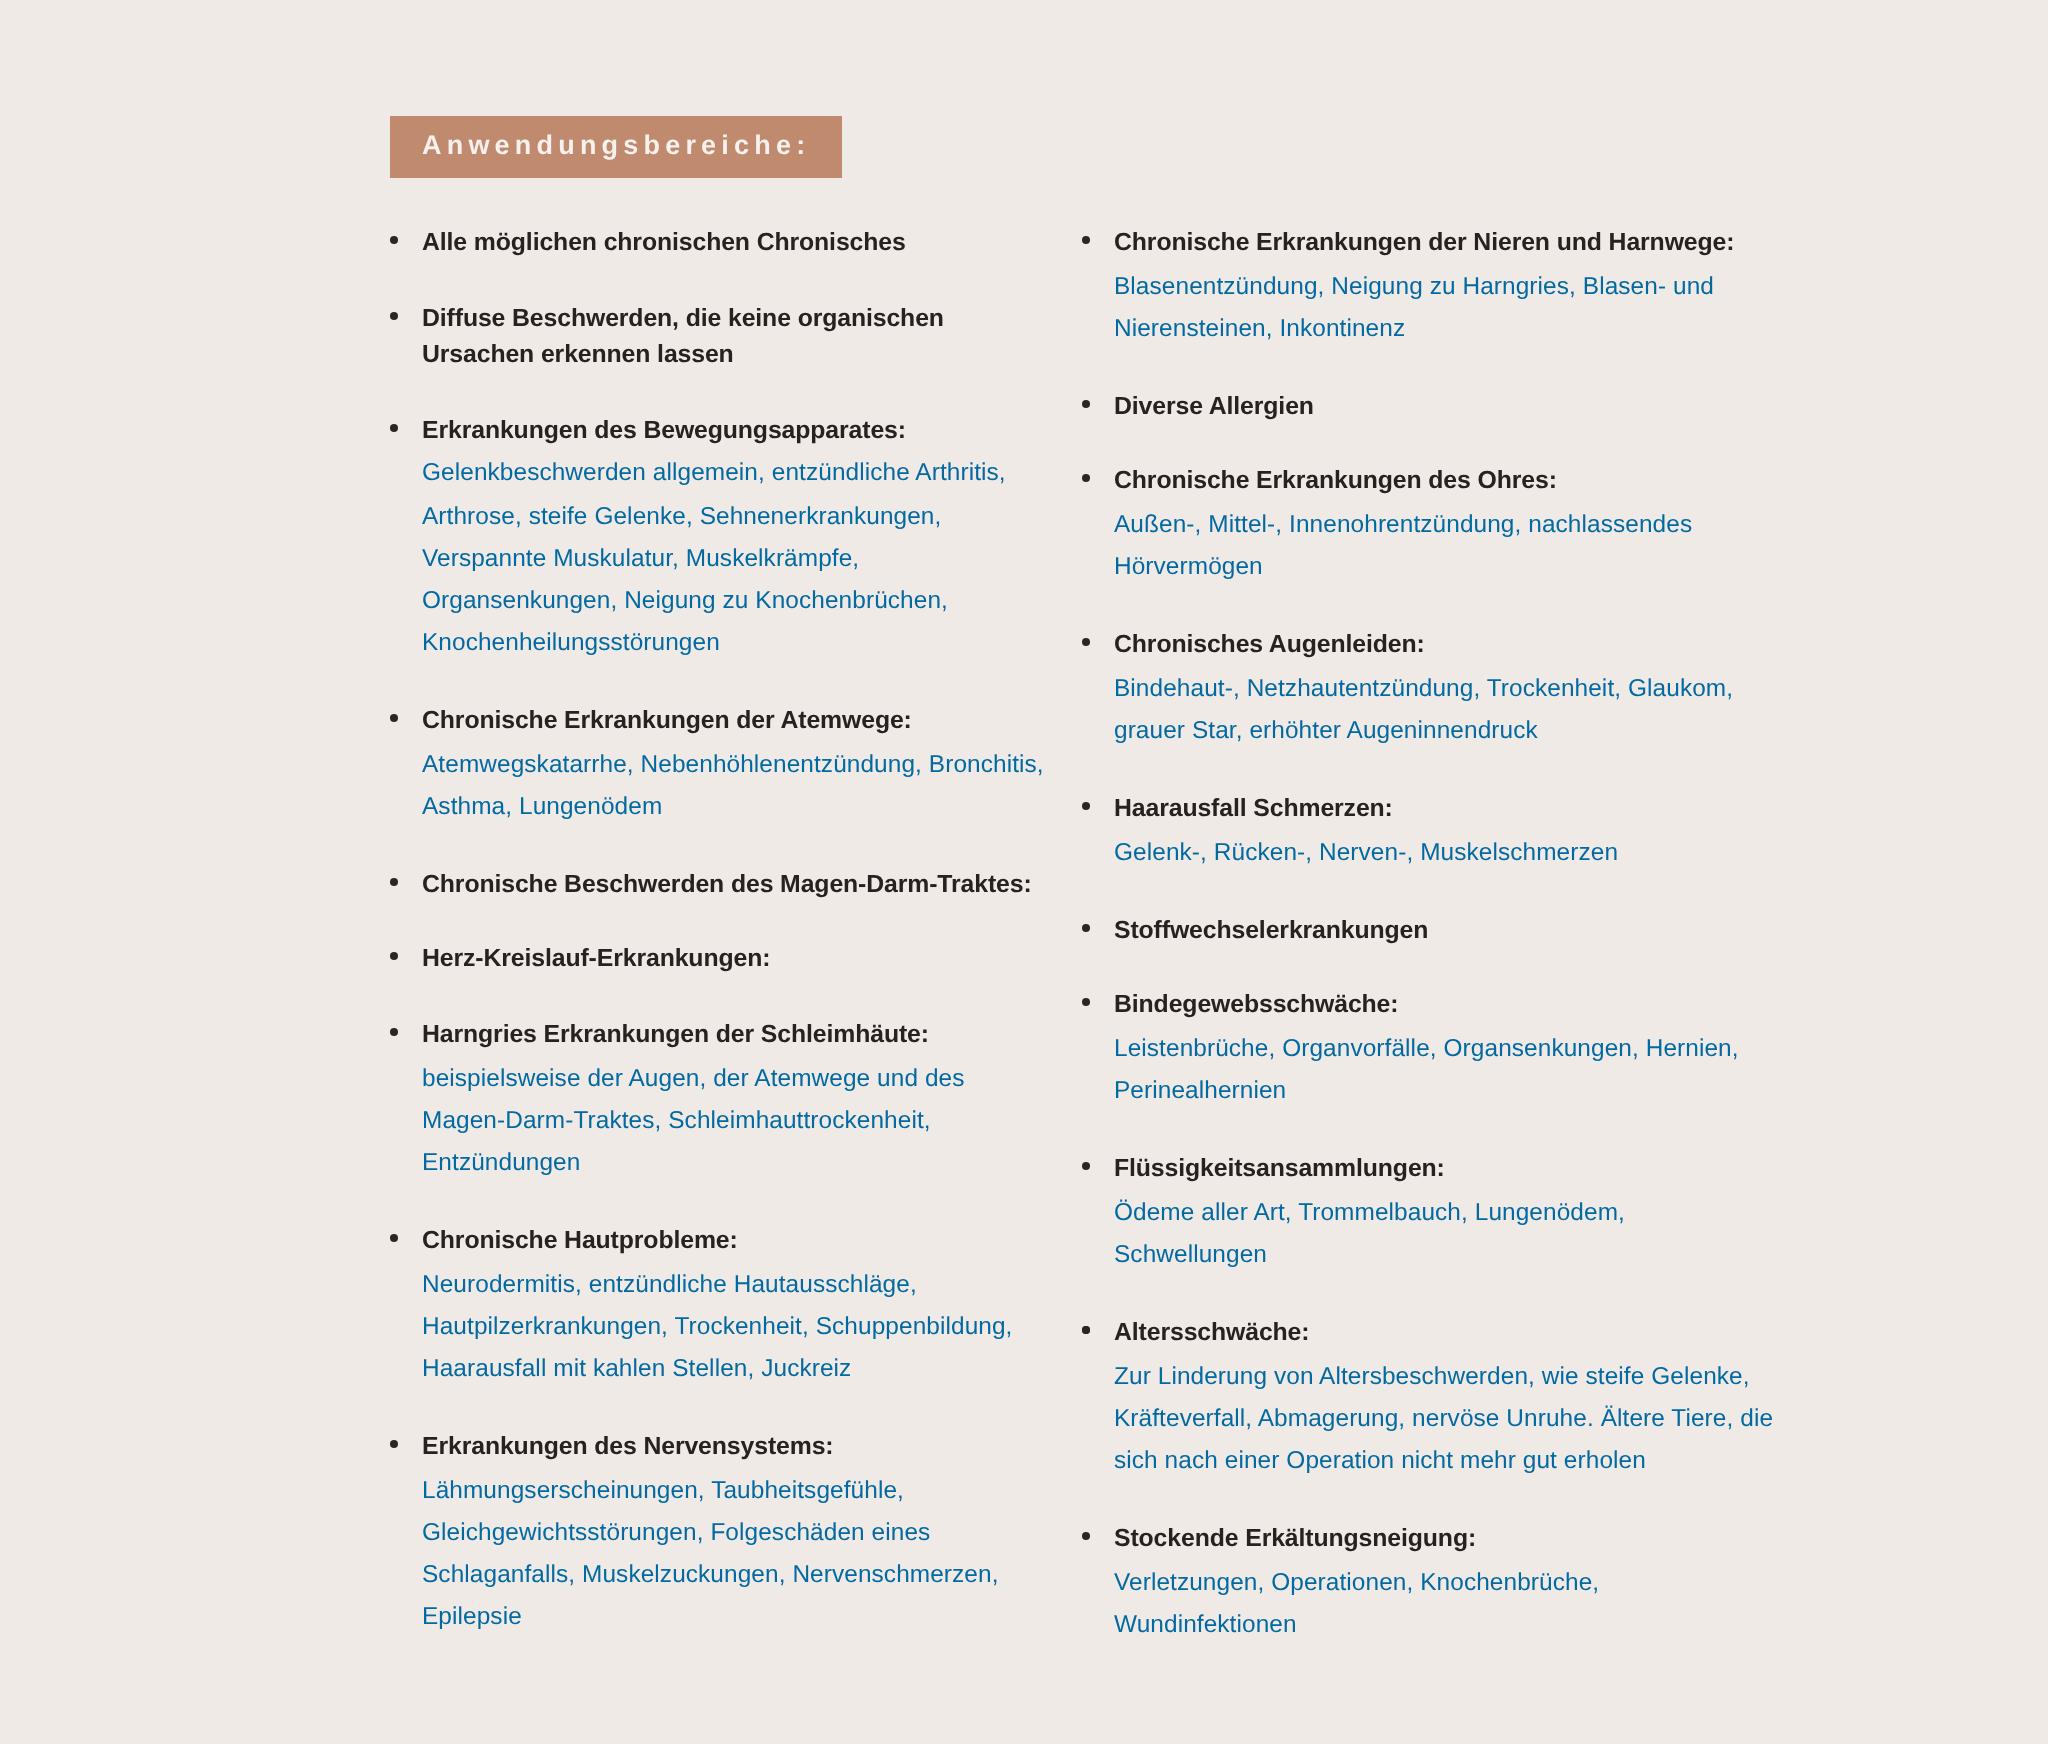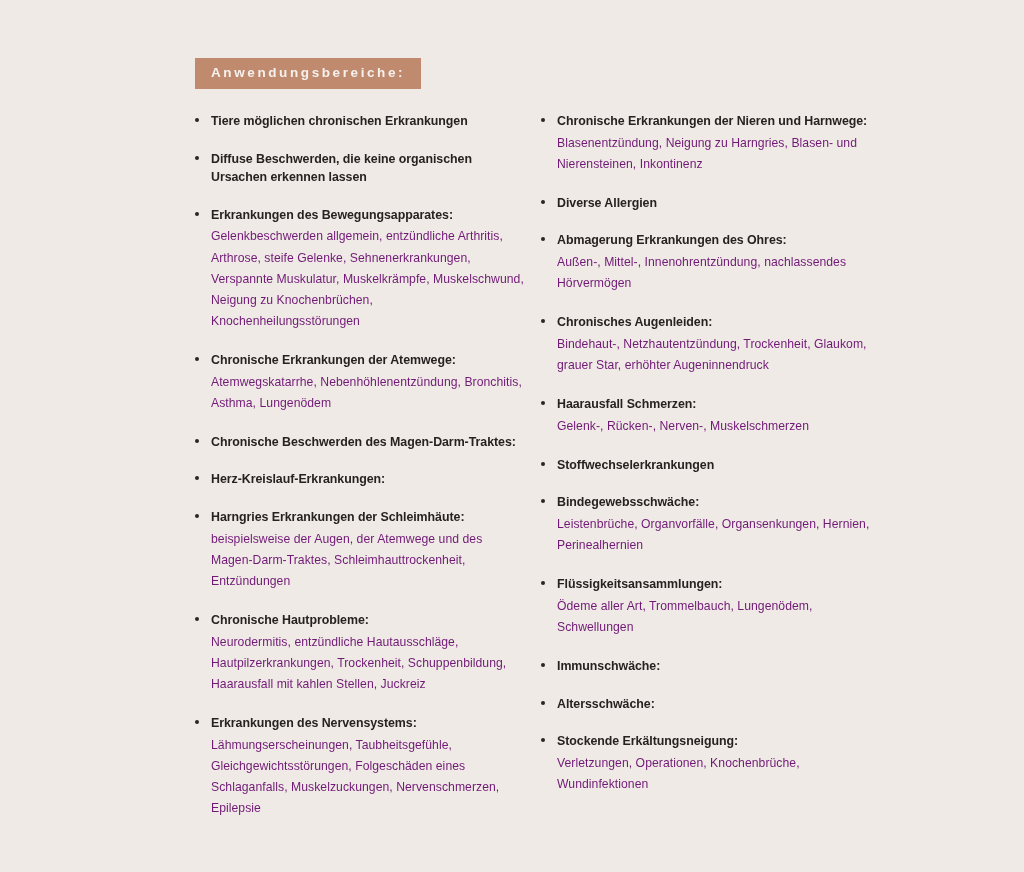--- a/index.html
+++ b/index.html
@@ -81,50 +81,50 @@
     color: #272220;
     line-height: 1.5;
     letter-spacing: -0.05px;
     margin: 0;
   }
 
   .entry-body {
     display: block;
     font-size: 12.2px;
     font-weight: 400;
-    color: #701a75;
+    color: #0369a1;
     line-height: 1.73;
     letter-spacing: 0.05px;
     margin-top: 2px;
   }
   .entry-body:empty { display: none; margin: 0; }
 </style>
 </head>
 <body>
 
 <div class="page">
 
   <div class="badge-wrap">
     <span class="badge">Anwendungsbereiche:</span>
   </div>
 
   <div class="columns">
     <div class="col col-left">
         <div class="entry">
           <span class="bullet"></span>
-          <span class="entry-title">Tiere möglichen chronischen Erkrankungen</span>
+          <span class="entry-title">Alle möglichen chronischen Chronisches</span>
         </div>
         <div class="entry">
           <span class="bullet"></span>
           <span class="entry-title">Diffuse Beschwerden, die keine organischen Ursachen erkennen lassen</span>
         </div>
         <div class="entry">
           <span class="bullet"></span>
           <span class="entry-title">Erkrankungen des Bewegungsapparates:</span>
-          <span class="entry-body">Gelenkbeschwerden allgemein, entzündliche Arthritis, Arthrose, steife Gelenke, Sehnenerkrankungen, Verspannte Muskulatur, Muskelkrämpfe, Muskelschwund, Neigung zu Knochenbrüchen, Knochenheilungsstörungen</span>
+          <span class="entry-body">Gelenkbeschwerden allgemein, entzündliche Arthritis, Arthrose, steife Gelenke, Sehnenerkrankungen, Verspannte Muskulatur, Muskelkrämpfe, Organsenkungen, Neigung zu Knochenbrüchen, Knochenheilungsstörungen</span>
         </div>
         <div class="entry">
           <span class="bullet"></span>
           <span class="entry-title">Chronische Erkrankungen der Atemwege:</span>
           <span class="entry-body">Atemwegskatarrhe, Nebenhöhlenentzündung, Bronchitis, Asthma, Lungenödem</span>
         </div>
         <div class="entry">
           <span class="bullet"></span>
           <span class="entry-title">Chronische Beschwerden des Magen-Darm-Traktes:</span>
         </div>
@@ -153,21 +153,21 @@
           <span class="bullet"></span>
           <span class="entry-title">Chronische Erkrankungen der Nieren und Harnwege:</span>
           <span class="entry-body">Blasenentzündung, Neigung zu Harngries, Blasen- und Nierensteinen, Inkontinenz</span>
         </div>
         <div class="entry">
           <span class="bullet"></span>
           <span class="entry-title">Diverse Allergien</span>
         </div>
         <div class="entry">
           <span class="bullet"></span>
-          <span class="entry-title">Abmagerung Erkrankungen des Ohres:</span>
+          <span class="entry-title">Chronische Erkrankungen des Ohres:</span>
           <span class="entry-body">Außen-, Mittel-, Innenohrentzündung, nachlassendes Hörvermögen</span>
         </div>
         <div class="entry">
           <span class="bullet"></span>
           <span class="entry-title">Chronisches Augenleiden:</span>
           <span class="entry-body">Bindehaut-, Netzhautentzündung, Trockenheit, Glaukom, grauer Star, erhöhter Augeninnendruck</span>
         </div>
         <div class="entry">
           <span class="bullet"></span>
           <span class="entry-title">Haarausfall Schmerzen:</span>
@@ -182,25 +182,25 @@
           <span class="entry-title">Bindegewebsschwäche:</span>
           <span class="entry-body">Leistenbrüche, Organvorfälle, Organsenkungen, Hernien, Perinealhernien</span>
         </div>
         <div class="entry">
           <span class="bullet"></span>
           <span class="entry-title">Flüssigkeitsansammlungen:</span>
           <span class="entry-body">Ödeme aller Art, Trommelbauch, Lungenödem, Schwellungen</span>
         </div>
         <div class="entry">
           <span class="bullet"></span>
-          <span class="entry-title">Immunschwäche:</span>
         </div>
         <div class="entry">
           <span class="bullet"></span>
           <span class="entry-title">Altersschwäche:</span>
+          <span class="entry-body">Zur Linderung von Altersbeschwerden, wie steife Gelenke, Kräfteverfall, Abmagerung, nervöse Unruhe. Ältere Tiere, die sich nach einer Operation nicht mehr gut erholen</span>
         </div>
         <div class="entry">
           <span class="bullet"></span>
           <span class="entry-title">Stockende Erkältungsneigung:</span>
           <span class="entry-body">Verletzungen, Operationen, Knochenbrüche, Wundinfektionen</span>
         </div>
       </div>
   </div>
 
 </div>

